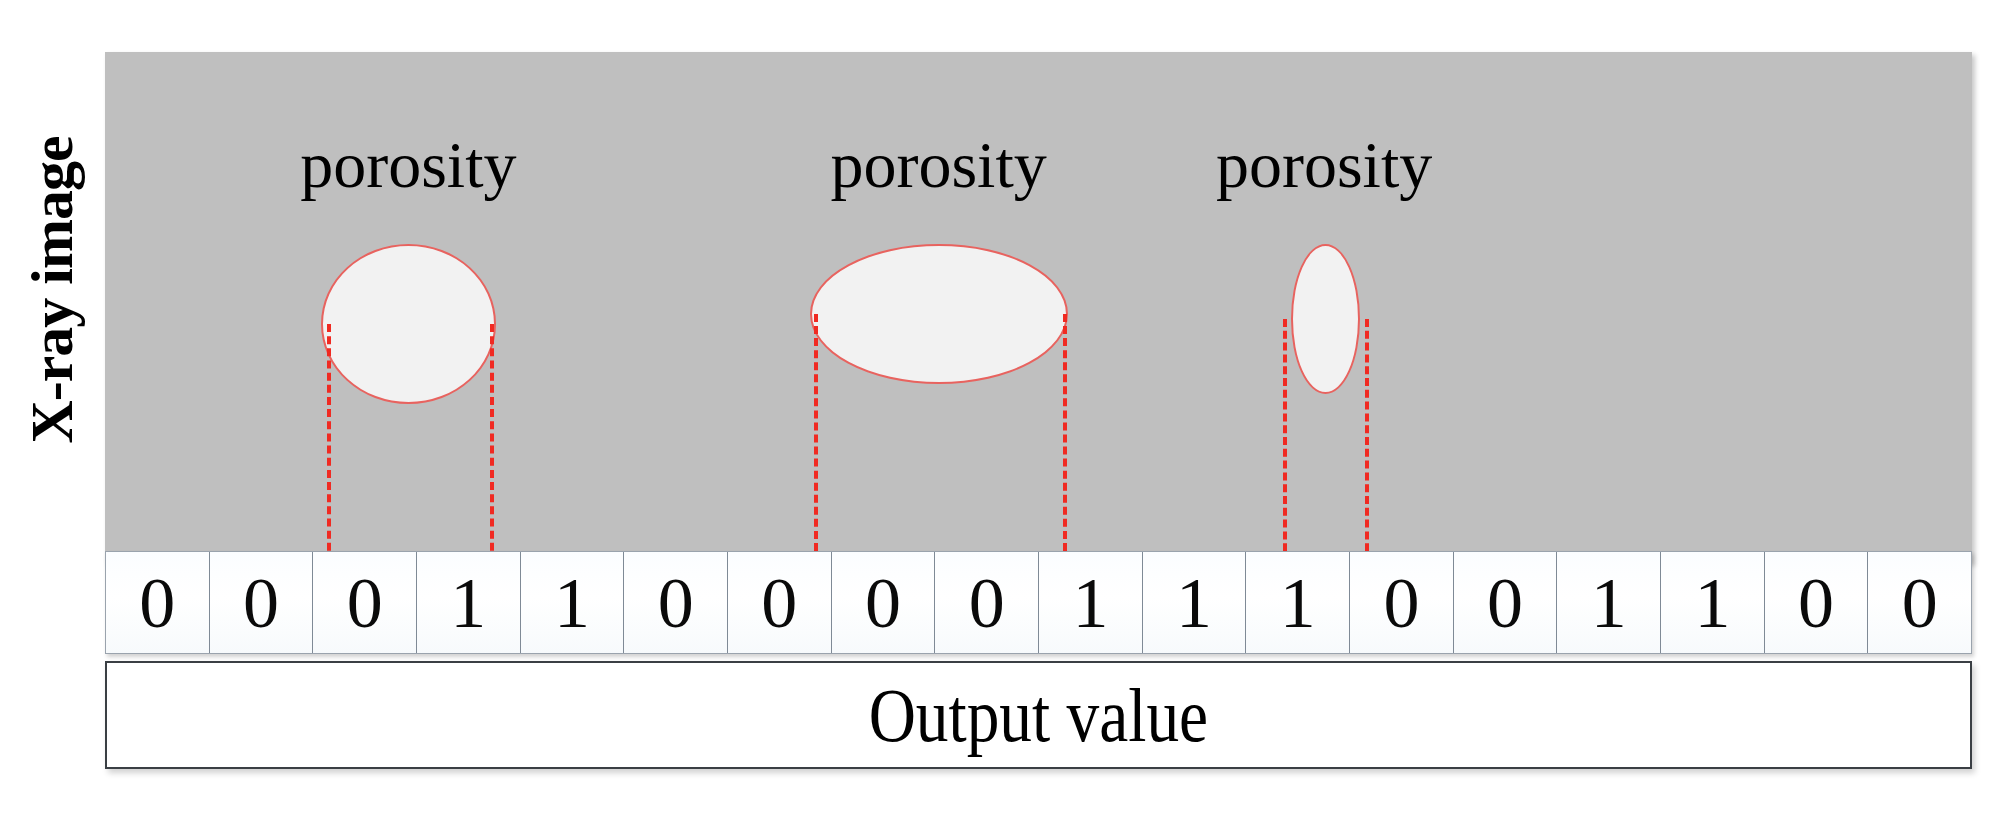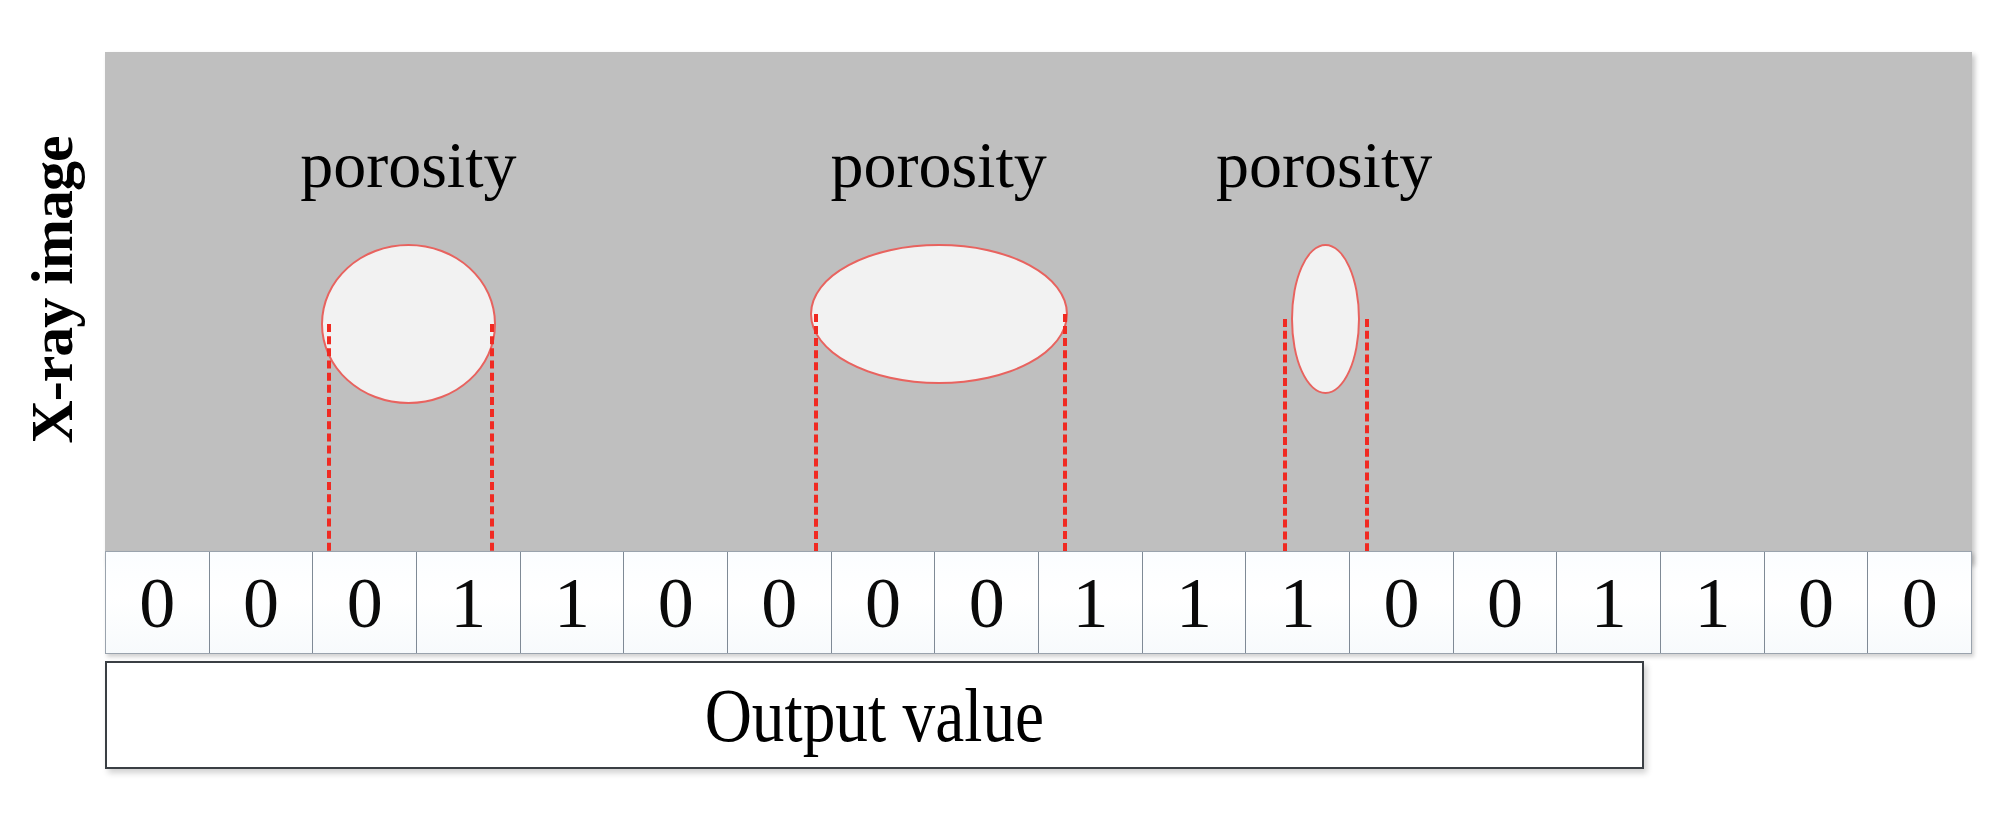--- a/index.html
+++ b/index.html
@@ -114,21 +114,21 @@
     background: linear-gradient(180deg,#fbfdff 0%,#ffffff 45%,#f7fafc 100%);
     box-sizing: border-box;
   }
   .bit-cell:last-child { border-right: none; }
 
   
   .output-box {
     position: absolute;
     left: 105px;
     top: 661px;
-    width: 1539px;
+    width: 1867px;
     height: 108px;
     box-sizing: border-box;
     border: 2px solid #3a3f44;
     background: #ffffff;
     display: flex;
     align-items: center;
     justify-content: center;
     box-shadow: 3px 4px 6px rgba(0,0,0,0.18);
   }
   .output-text {

